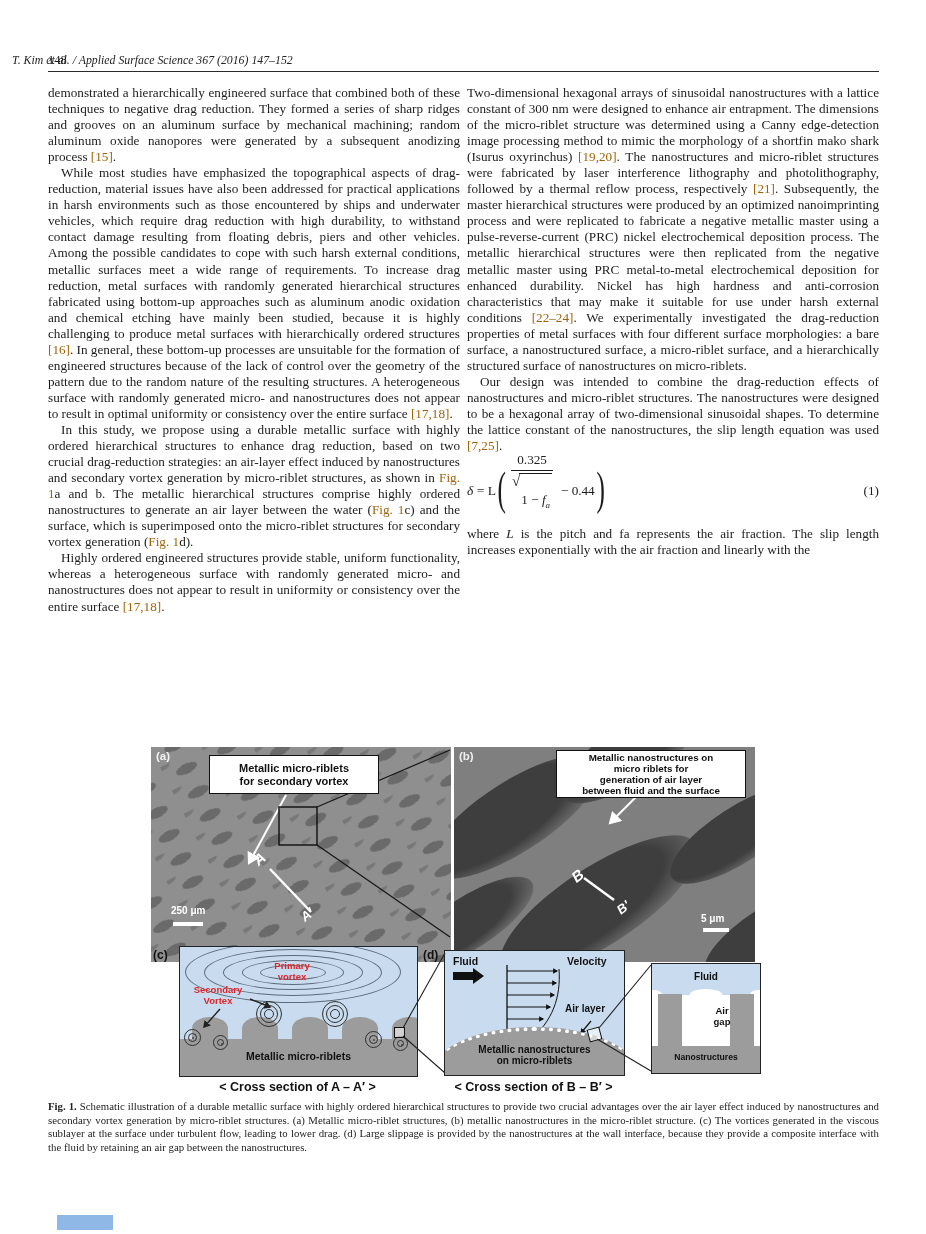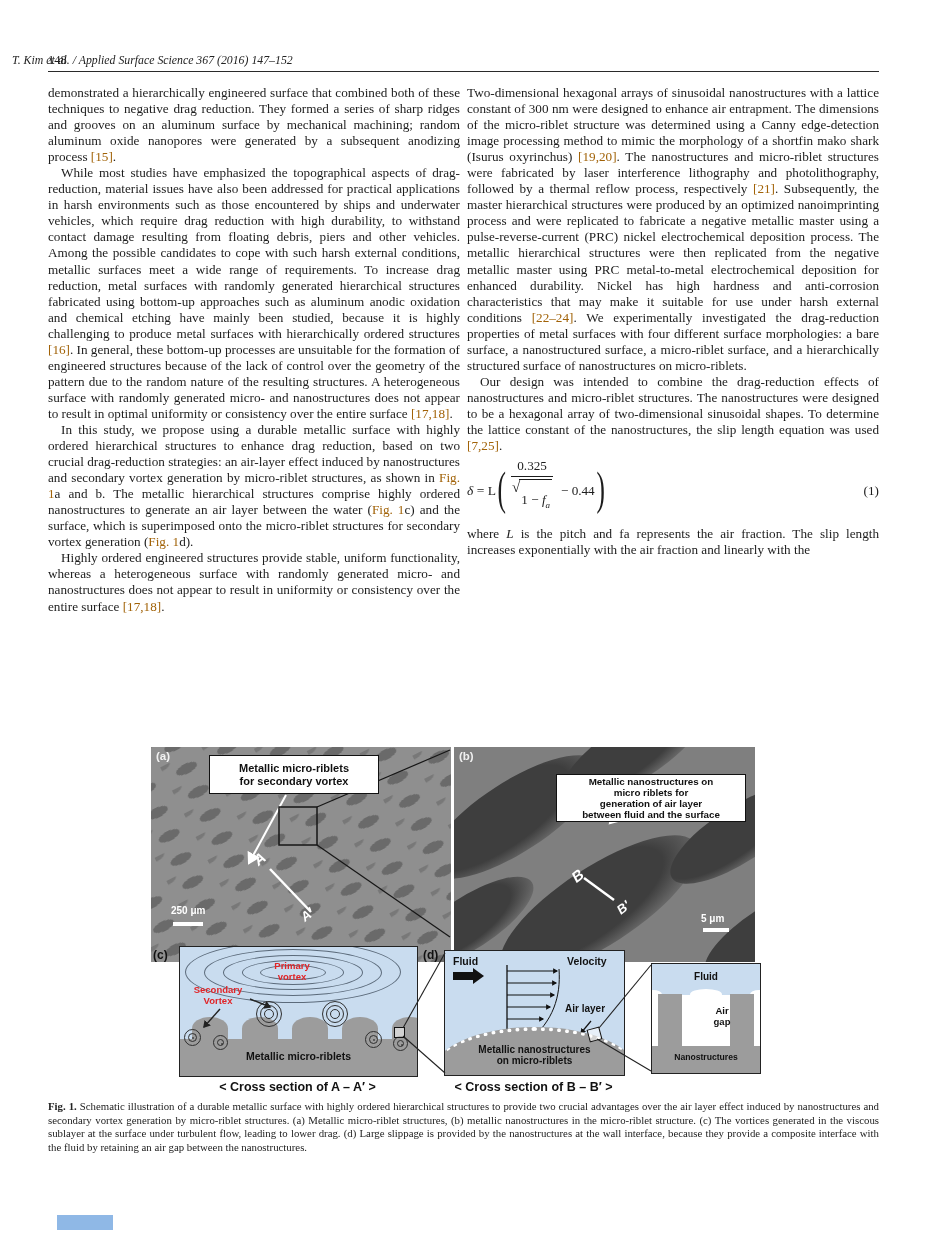--- a/index.html
+++ b/index.html
@@ -22,21 +22,21 @@
   
   .equation{display:flex;align-items:center;margin:10px 0 8px 0;height:54px;position:relative;}
   .eq-lhs{font-size:13.5px;}
   .eq-lhs .it{font-style:italic;}
   .paren{font-size:46px;font-weight:400;line-height:0;transform:scaleX(.55);margin:0 -2px;
          position:relative;top:-2px;color:#1c1c1c;}
   .frac{display:inline-flex;flex-direction:column;align-items:center;margin:0 4px;font-size:13.2px;}
   .frac .num{padding:0 6px 2px 6px;border-bottom:1px solid #1c1c1c;}
   .frac .den{padding-top:2px;display:inline-flex;align-items:flex-start;}
   .radical{font-size:15px;margin-right:-1px;}
-  .overbar{border-top:1px solid #1c1c1c;padding:12px 2px;}
+  .overbar{border-top:1px solid #1c1c1c;padding:18px 2px;}
   .overbar .it{font-style:italic;}
   .eq-tail{margin-left:4px;font-size:13.2px;}
   .eq-num{margin-left:auto;font-size:13.2px;}
   sub{font-size:9px;}
   
   .figure{position:absolute;left:151px;top:747px;width:604px;height:352px;}
   .sem{position:absolute;overflow:hidden;background:#8f8f8f;}
   .panel-a{left:0;top:0;width:300px;height:215px;}
   .panel-b{left:303px;top:0;width:301px;height:215px;background:#7f7f7f;}
   .tex-a{position:absolute;inset:-40%;transform:rotate(-27deg);
@@ -164,21 +164,21 @@
     <svg class="svglayer" width="301" height="215">
       <defs>
         <marker id="mw2" markerWidth="7" markerHeight="7" refX="5" refY="3.5" orient="auto">
             <path d="M0,0 L6,3.5 L0,7 Z" fill="#fff"></path>
           </marker>
       </defs>
       <line x1="182" y1="50" x2="156" y2="76" stroke="#fff" stroke-width="2" marker-end="url(#mw2)"></line>
       <line x1="130" y1="131" x2="160" y2="153" stroke="#fff" stroke-width="2.5"></line>
     </svg>
     <div class="panel-label">(b)</div>
-    <div class="callout" style="left:102px;top:3px;width:188px;height:46px;font-size:9.8px;line-height:11px;margin-top:24px;">Metallic nanostructures on
+    <div class="callout" style="left:102px;top:3px;width:188px;height:46px;font-size:9.8px;line-height:11px;">Metallic nanostructures on
 micro riblets for
 generation of air layer
 between fluid and the surface</div>
     <div class="marker" style="left:118px;top:120px;">B</div>
     <div class="marker" style="left:163px;top:153px;font-size:13px;">B′</div>
     <div class="scaletext" style="left:247px;top:166px;">5 μm</div>
     <div class="scalebar" style="left:249px;top:181px;width:26px;height:4px;"></div>
   </div>
 
   <div class="rowlabel" style="left:2px;top:201px;">(c)</div>

